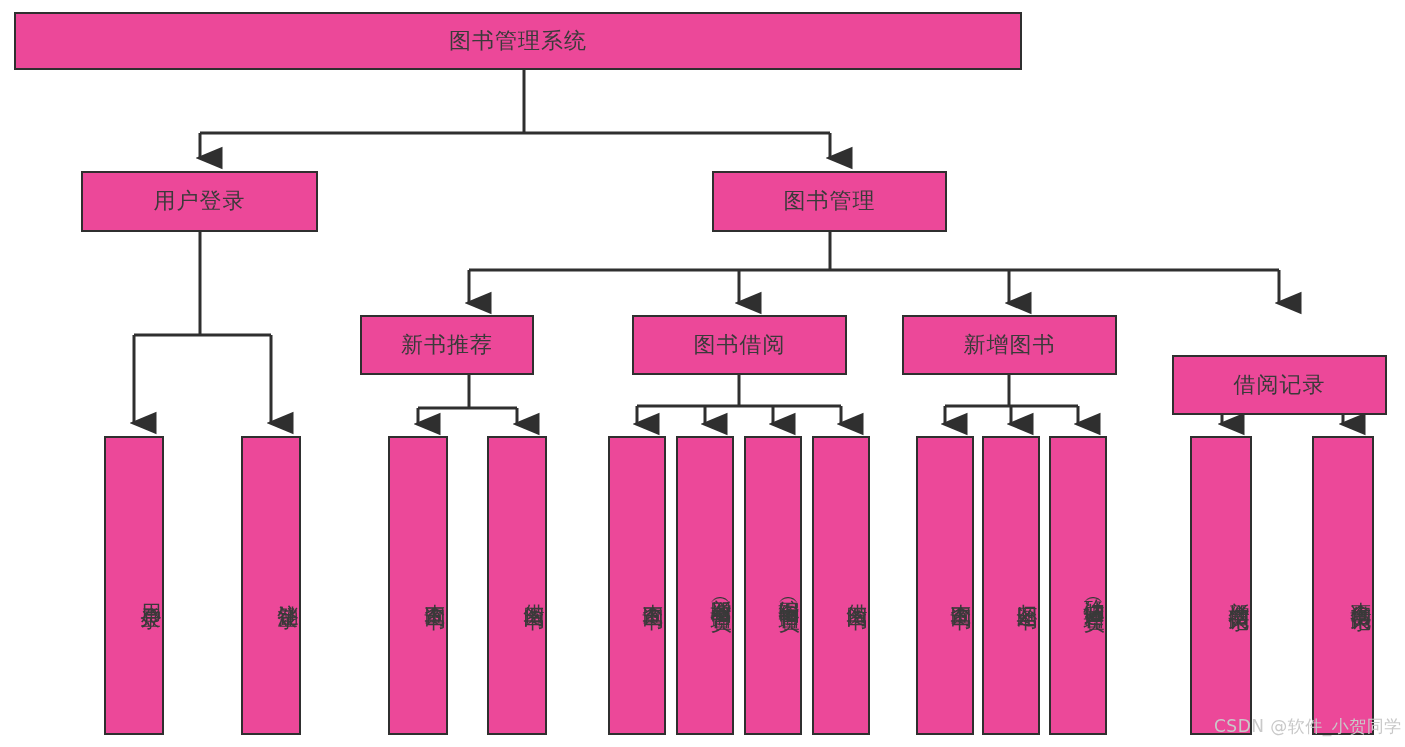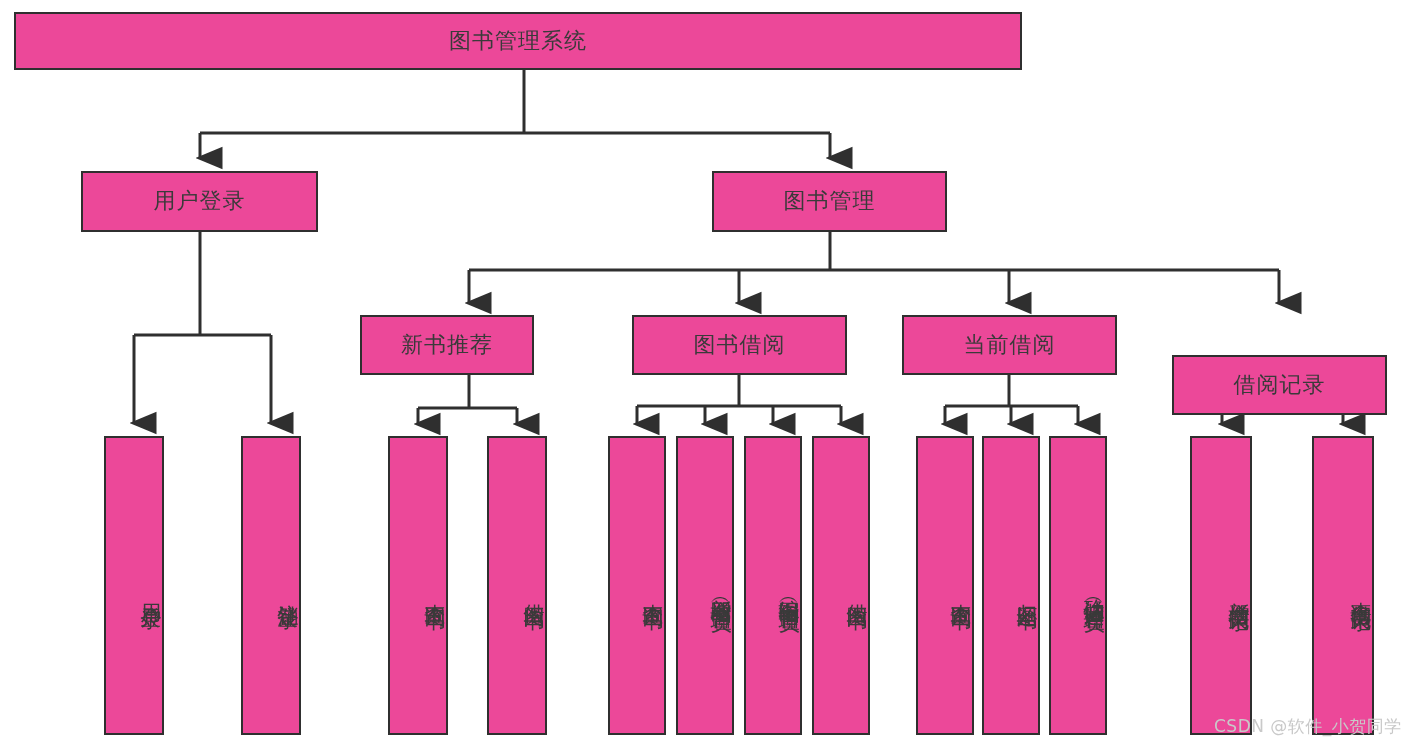--- a/index.html
+++ b/index.html
@@ -128,21 +128,21 @@
     <span>图书管理</span>
   </div>
 
   <div class="node horiz" style="left:360px; top:315px; width:174px; height:60px;">
     <span>新书推荐</span>
   </div>
   <div class="node horiz" style="left:632px; top:315px; width:215px; height:60px;">
     <span>图书借阅</span>
   </div>
   <div class="node horiz" style="left:902px; top:315px; width:215px; height:60px;">
-    <span>当前借阅</span>
+    <span>新增图书</span>
   </div>
   <div class="node horiz" style="left:1172px; top:315px; width:215px; height:60px;margin-top:40px;">
     <span>借阅记录</span>
   </div>
 
   <div class="node vert" style="left:104px; top:436px; width:60px; height:299px;">
     <span class="vlabel">用户登录</span>
   </div>
   <div class="node vert" style="left:241px; top:436px; width:60px; height:299px;">
     <span class="vlabel">注销登录</span>

